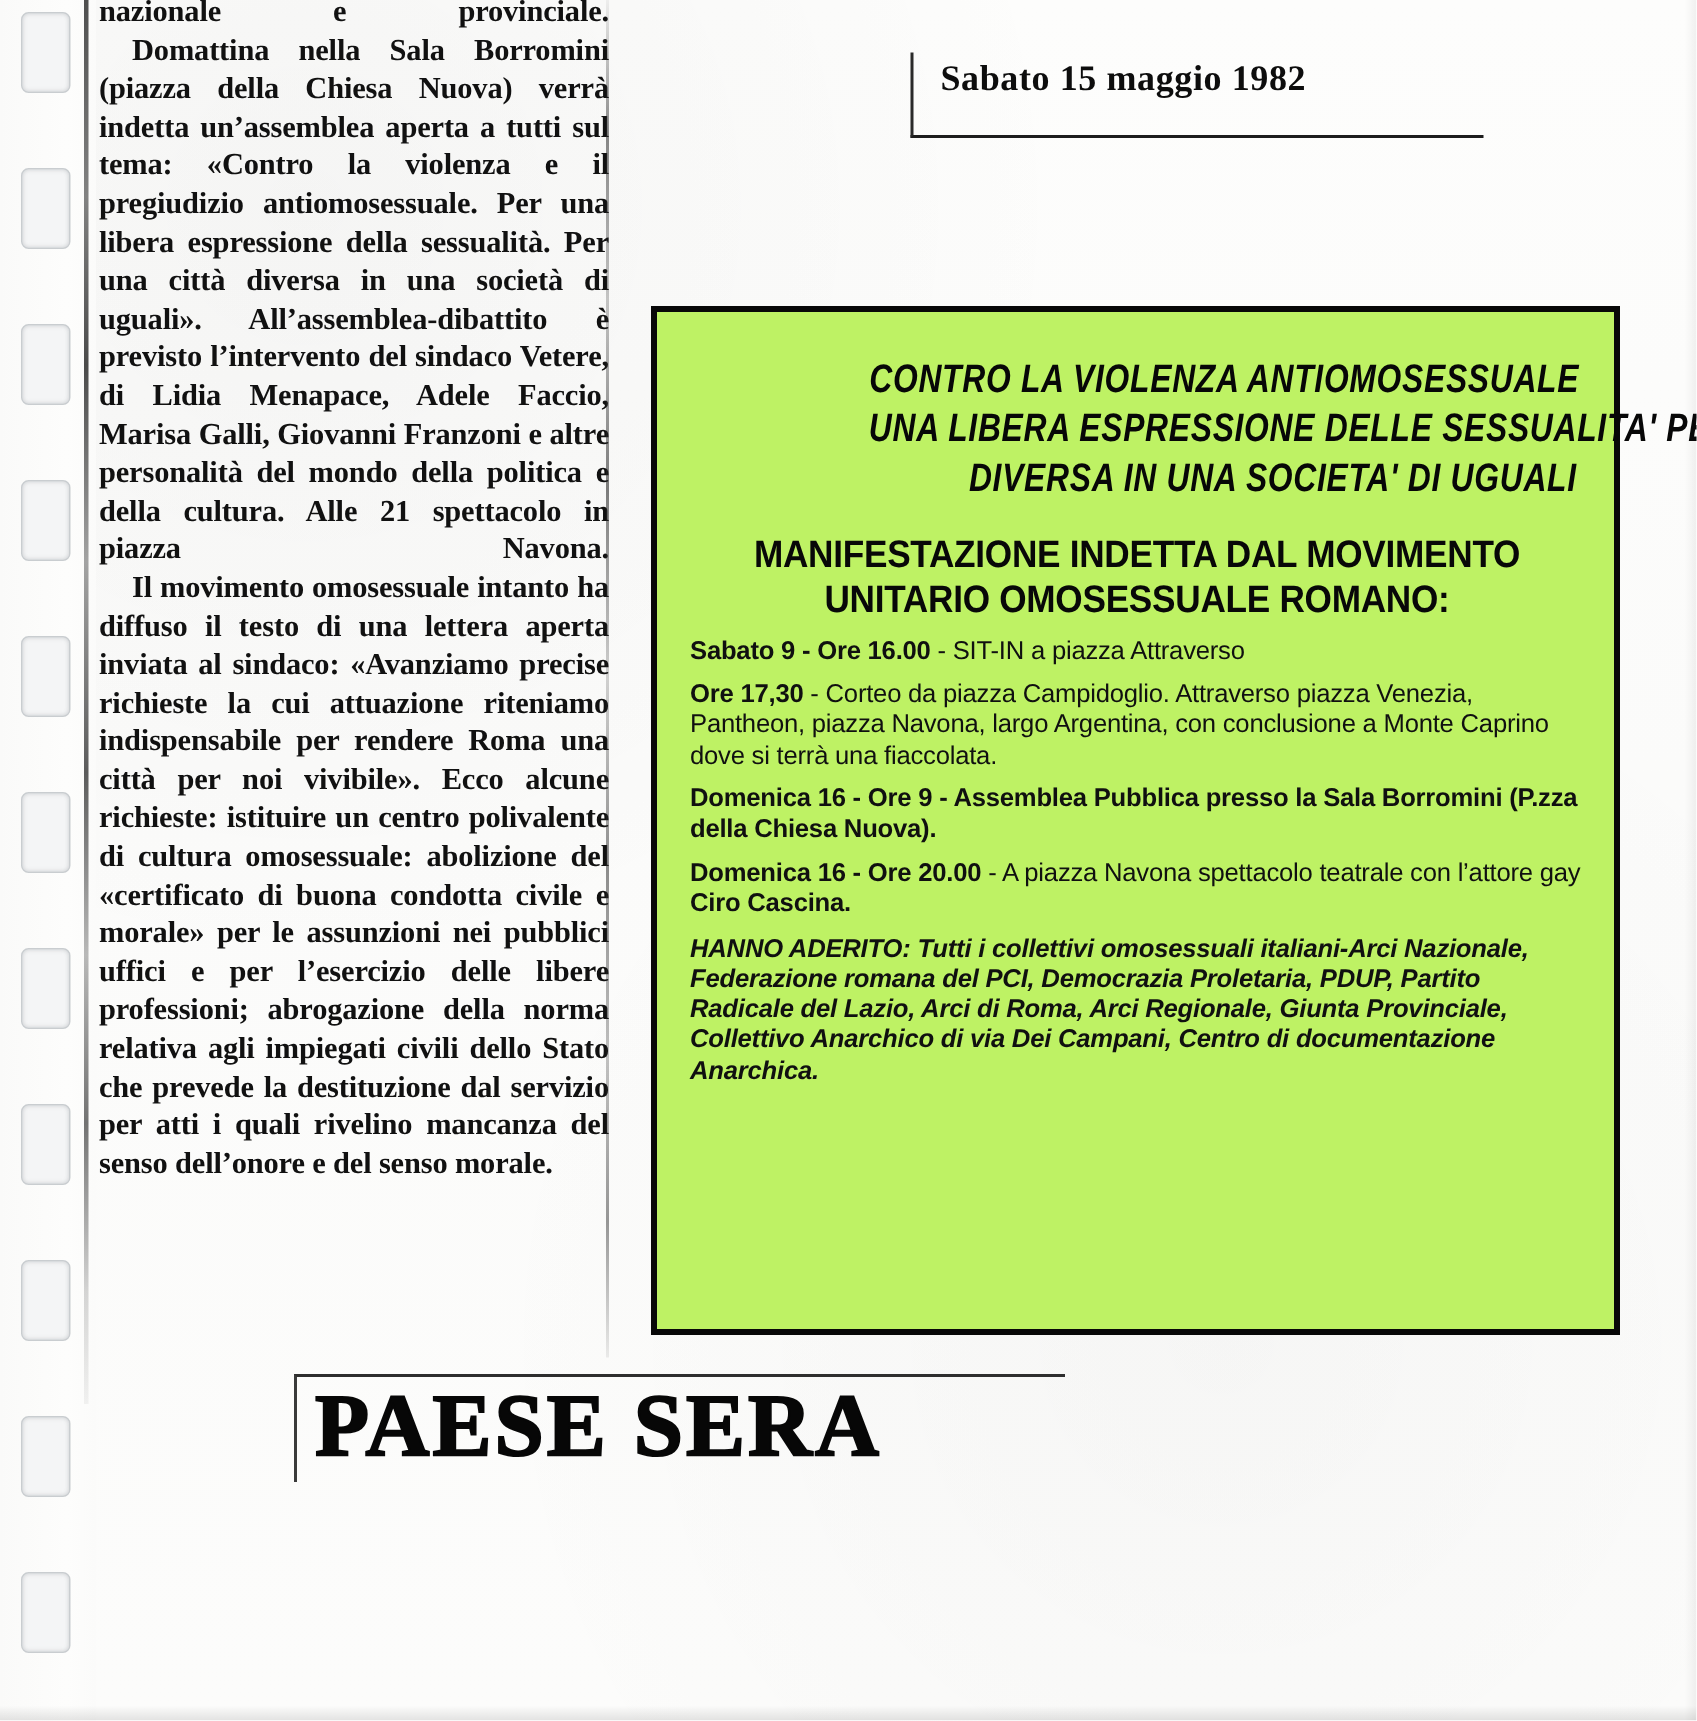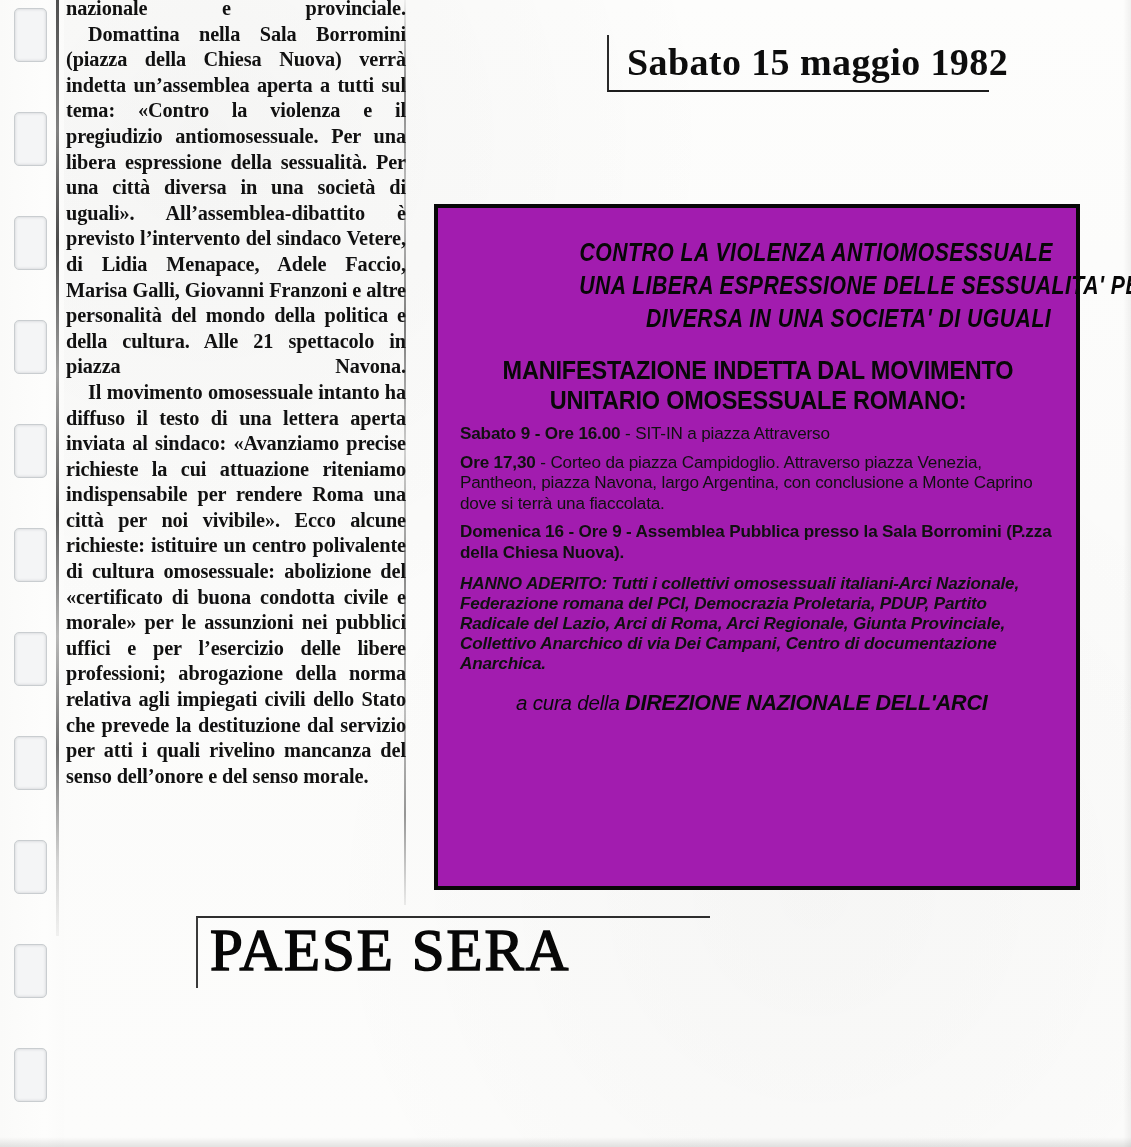--- a/index.html
+++ b/index.html
@@ -108,36 +108,36 @@
     left: 607px;
     top: 35px;
     width: 380px;
     height: 55px;
     border-left: 2px solid #2a2a2a;
     border-bottom: 2px solid #1d1d1d;
   }
   #date-clip .date-text {
     font-family: "Liberation Serif", serif;
     font-weight: 700;
-    font-size: 38px;
+    font-size: 24px;
     letter-spacing: 0.4px;
     color: #0d0d0d;
     padding: 5px 0 0 18px;
     white-space: nowrap;
   }
 
   
   #ad-box {
     position: absolute;
     left: 434px;
     top: 204px;
     width: 646px;
     height: 686px;
     border: 4px solid #080808;
-    background: #a21caf;
+    background: #bef264;
     box-sizing: border-box;
     padding: 28px 20px 10px 22px;
   }
 
   
   .ad-headline {
     font-family: "Liberation Sans Narrow", "Liberation Sans", sans-serif;
     font-weight: 700;
     font-style: italic;
     font-stretch: condensed;
@@ -205,21 +205,21 @@
     position: absolute;
     left: 196px;
     top: 916px;
     width: 512px;
     height: 70px;
     border-left: 2px solid #3a3a3a;
     border-top: 2px solid #2e2e2e;
   }
   #masthead .masthead-text {
     font-family: "Liberation Serif", serif;
-    font-weight: 400;
+    font-weight: 700;
     font-size: 59px;
     line-height: 64px;
     letter-spacing: 2px;
     color: #070707;
     padding-left: 12px;
     -webkit-text-stroke: 1.5px #070707;
     white-space: nowrap;
   }
 
   
@@ -286,27 +286,27 @@
 
     <p>
       <b>Ore 17,30</b><span> - Corteo da piazza Campidoglio. Attraverso piazza Venezia, Pantheon, piazza Navona, largo Argentina, con conclusione a Monte Caprino dove si terrà una fiaccolata.</span>
     </p>
 
     <p class="all-bold">
       <b>Domenica 16 - Ore 9</b><span> - Assemblea Pubblica presso la Sala Borromini (P.zza della Chiesa Nuova).</span>
     </p>
 
 
+    <p>
+      <b>Domenica 16 - Ore 20.00</b><span> - A piazza Navona spettacolo teatrale con l’attore gay </span><b>Ciro Cascina.</b>
+    </p>
 
     <p class="adherito">HANNO ADERITO: Tutti i collettivi omosessuali italiani-Arci Nazionale, Federazione romana del PCI, Democrazia Proletaria, PDUP, Partito Radicale del Lazio, Arci di Roma, Arci Regionale, Giunta Provinciale, Collettivo Anarchico di via Dei Campani, Centro di documentazione Anarchica.</p>
   </div>
 
-  <div class="ad-credit">
-    <span>a cura della </span><span class="strong">DIREZIONE NAZIONALE DELL'ARCI</span>
-  </div>
 </div>
 
 <div id="masthead">
   <div class="masthead-text">PAESE SERA</div>
 </div>
 
 <div id="bottom-edge"></div>
 <div id="right-edge"></div>
 
 </body></html>

